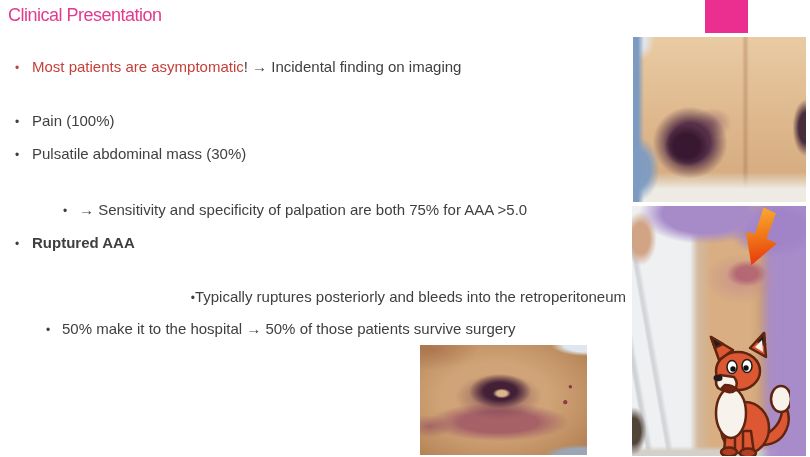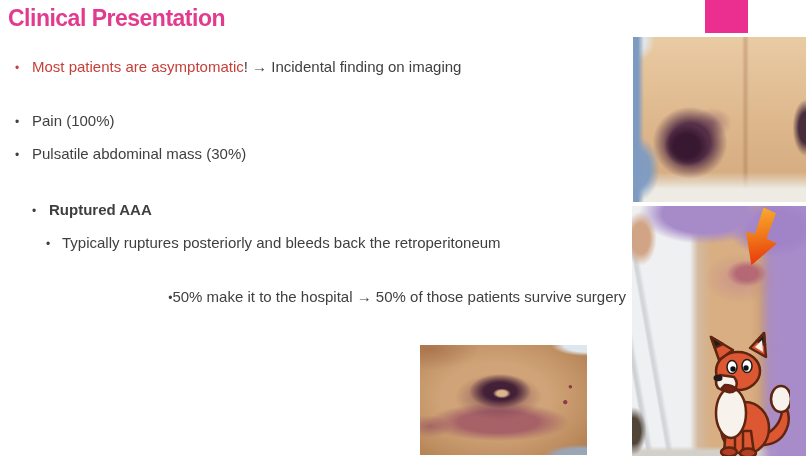--- a/index.html
+++ b/index.html
@@ -3,21 +3,21 @@
 <meta charset="utf-8">
 <style>
   html,body{margin:0;padding:0;background:#888;}
   .slide{
     position:relative;width:810px;height:457px;overflow:hidden;
     background:var(--background,#fff);
     font-family:"Liberation Sans","DejaVu Sans",sans-serif;
   }
   .page-title{
     position:absolute;left:8px;top:5px;
-    font-size:23px;font-weight:bold;letter-spacing:-0.5px;
+    font-size:18px;font-weight:normal;letter-spacing:-0.5px;
     color:var(--accent,#e23a8e);
   }
   .accent-bar{
     position:absolute;left:705px;top:0;width:43px;height:33px;
     background:var(--accentBar,#ea2f90);
   }
   .bullet-list{position:absolute;left:10px;top:54px;width:616px;}
   .line{font-size:15px;line-height:25px;color:var(--text,#3f3f3f);}
   .line:nth-child(1){margin-top:0;}
   .line:nth-child(2){margin-top:27px;}
@@ -97,22 +97,23 @@
 
 <div class="slide">
 
   <div class="page-title">Clinical Presentation</div>
   <div class="accent-bar"></div>
 
   <div class="bullet-list">
       <div class="line lvl1"><span class="dot red">•</span><span class="seg red">Most patients are asymptomatic</span><span class="seg dark">! → Incidental finding on imaging</span></div>
       <div class="line lvl1"><span class="dot dark">•</span><span class="seg dark">Pain (100%)</span></div>
       <div class="line lvl1"><span class="dot dark">•</span><span class="seg dark">Pulsatile abdominal mass (30%)</span></div>
+      <div class="line lvl2"><span class="dot dark">•</span><span class="seg dark">→ Sensitivity and specificity of palpation are both 75% for AAA &gt;5.0</span></div>
       <div class="line lvl1"><span class="dot dark">•</span><span class="seg dark bold">Ruptured AAA</span></div>
-      <div class="line lvl2"><span class="dot dark">•</span><span class="seg dark">Typically ruptures posteriorly and bleeds back the retroperitoneum</span></div>
+      <div class="line lvl2"><span class="dot dark">•</span><span class="seg dark">Typically ruptures posteriorly and bleeds into the retroperitoneum</span></div>
       <div class="line lvl2"><span class="dot dark">•</span><span class="seg dark">50% make it to the hospital → 50% of those patients survive surgery</span></div>
     </div>
 
   <div class="photo" id="photo-back"></div>
 
   <div class="photo" id="photo-thigh">
     <svg class="arrow-svg" width="42" height="62" viewBox="0 0 40 60">
       <defs>
         <linearGradient id="ag" x1="0" y1="0" x2="0.25" y2="1">
           <stop offset="0" stop-color="#fbb034"></stop>

